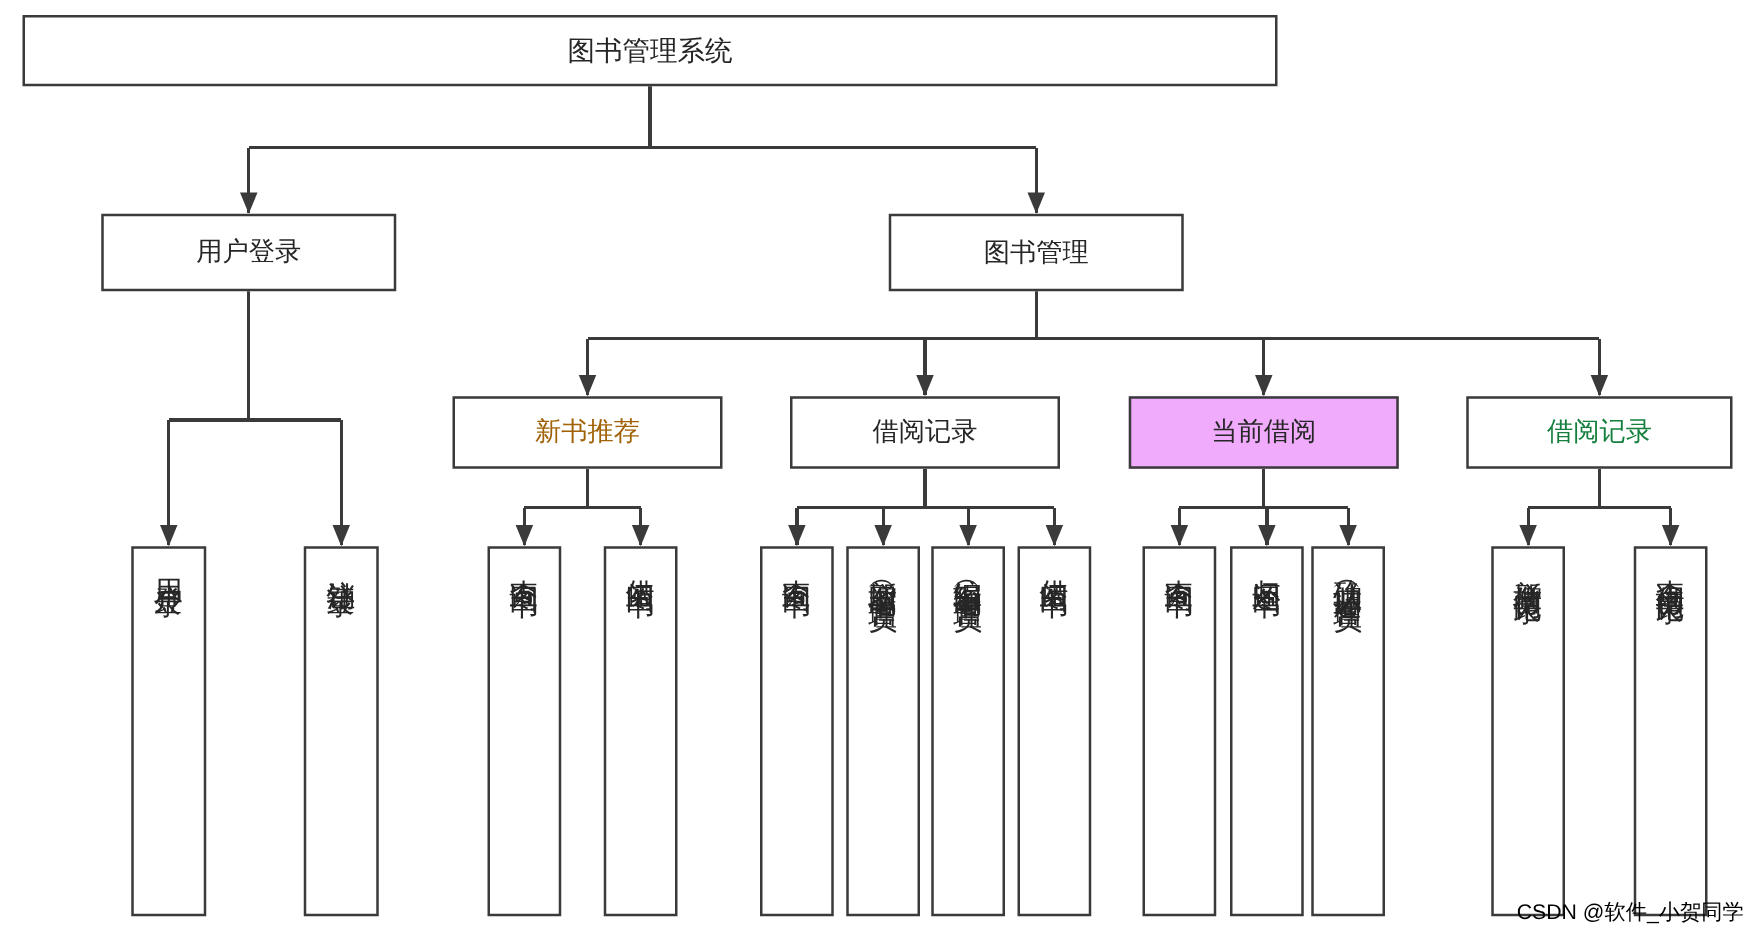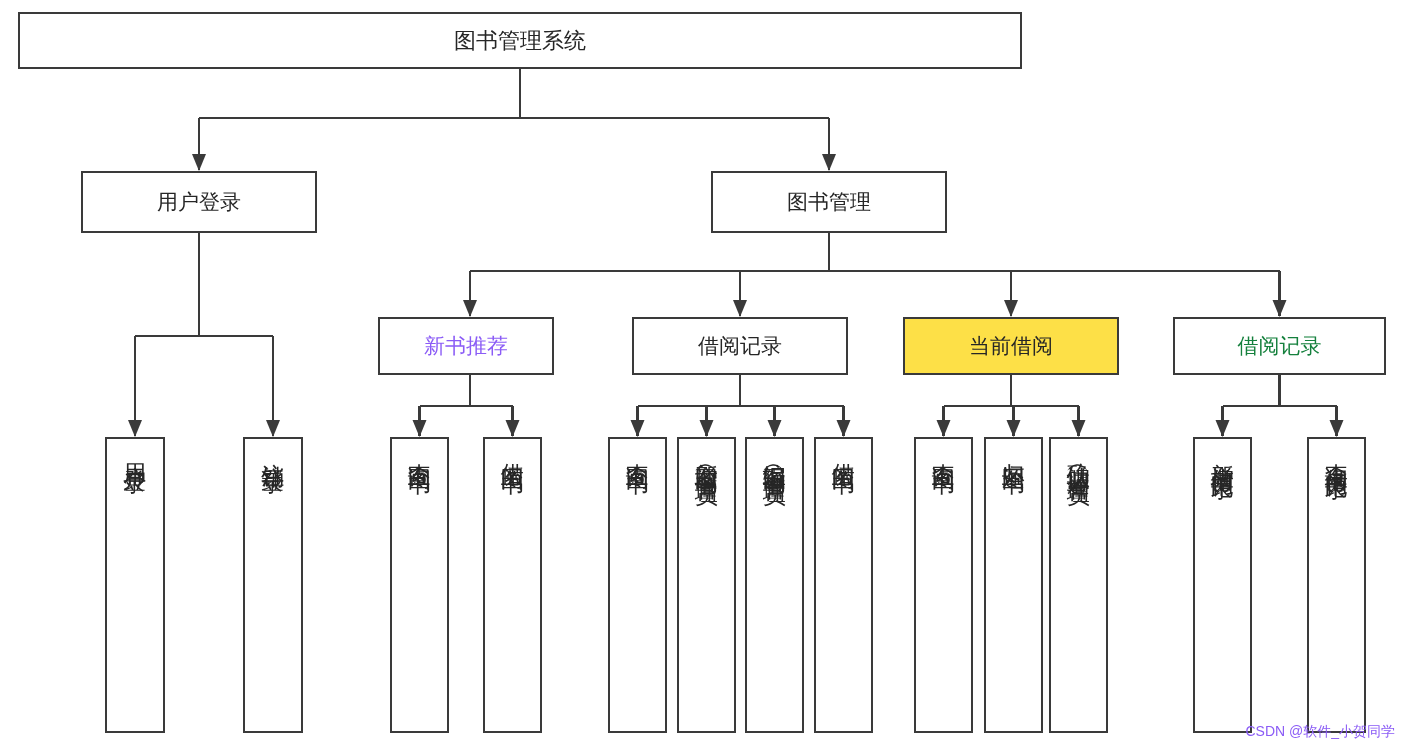--- a/index.html
+++ b/index.html
@@ -45,22 +45,22 @@
     font-size:23px;
     line-height:1.06;
     letter-spacing:3px;
     white-space:nowrap;
   }
 
   #watermark{
     position:absolute;
     right:10px;
     bottom:6px;
-    font-size:14px;
-    color:#8b5cf6;
+    font-size:17px;
+    color:#000000;
     z-index:5;
     white-space:nowrap;
     pointer-events:none;
   }
 </style>
 </head>
 <body>
 
 <div id="diagram">
 
@@ -122,27 +122,27 @@
   <div id="nodes-layer">
       <div class="node h-node" id="n-root" style="left: 18px; top: 12px; width: 1004px; height: 57px; border-color: rgb(58, 58, 58); background: rgb(255, 255, 255); color: rgb(38, 38, 38);">
         <span class="lbl">图书管理系统</span>
       </div>
       <div class="node h-node" id="n-login" style="left: 81px; top: 171px; width: 236px; height: 62px; border-color: rgb(58, 58, 58); background: rgb(255, 255, 255); color: rgb(38, 38, 38);">
         <span class="lbl">用户登录</span>
       </div>
       <div class="node h-node" id="n-bookmgmt" style="left: 711px; top: 171px; width: 236px; height: 62px; border-color: rgb(58, 58, 58); background: rgb(255, 255, 255); color: rgb(38, 38, 38); font-family: Liberation Serif, serif;">
         <span class="lbl">图书管理</span>
       </div>
-      <div class="node h-node" id="n-newbook" style="left: 362px; top: 317px; width: 176px; height: 58px; border-color: rgb(58, 58, 58); background: rgb(255, 255, 255); color: #8b5cf6; margin-left: 16px;">
+      <div class="node h-node" id="n-newbook" style="left: 362px; top: 317px; width: 216px; height: 58px; border-color: rgb(58, 58, 58); background: rgb(255, 255, 255); color: #a16207;">
         <span class="lbl">新书推荐</span>
       </div>
       <div class="node h-node" id="n-borrow" style="left: 632px; top: 317px; width: 216px; height: 58px; border-color: rgb(58, 58, 58); background: rgb(255, 255, 255); color: rgb(38, 38, 38);">
         <span class="lbl">借阅记录</span>
       </div>
-      <div class="node h-node" id="n-current" style="left: 903px; top: 317px; width: 216px; height: 58px; border-color: rgb(58, 58, 58); background: #fde047; color: rgb(38, 38, 38);">
+      <div class="node h-node" id="n-current" style="left: 903px; top: 317px; width: 216px; height: 58px; border-color: rgb(58, 58, 58); background: #f0abfc; color: rgb(38, 38, 38);">
         <span class="lbl">当前借阅</span>
       </div>
       <div class="node h-node" id="n-records" style="left: 1173px; top: 317px; width: 213px; height: 58px; border-color: rgb(58, 58, 58); background: rgb(255, 255, 255); color: #15803d;">
         <span class="lbl">借阅记录</span>
       </div>
       <div class="node v-node" id="n-l-userlogin" style="left: 105px; top: 437px; width: 60px; height: 296px; border-color: rgb(58, 58, 58); background: rgb(255, 255, 255); color: rgb(38, 38, 38);">
         <span class="lbl">用户登录</span>
       </div>
       <div class="node v-node" id="n-l-logout" style="left: 243px; top: 437px; width: 60px; height: 296px; border-color: rgb(58, 58, 58); background: rgb(255, 255, 255); color: rgb(38, 38, 38);">
         <span class="lbl">注销登录</span>

